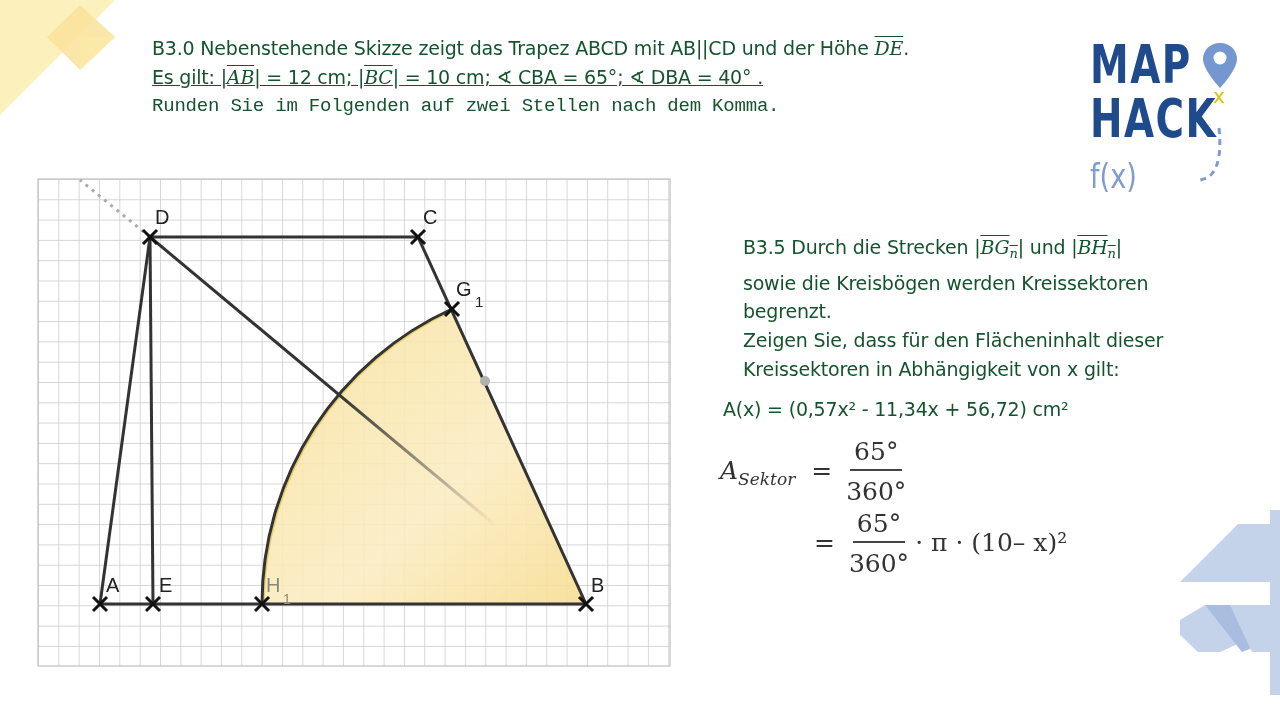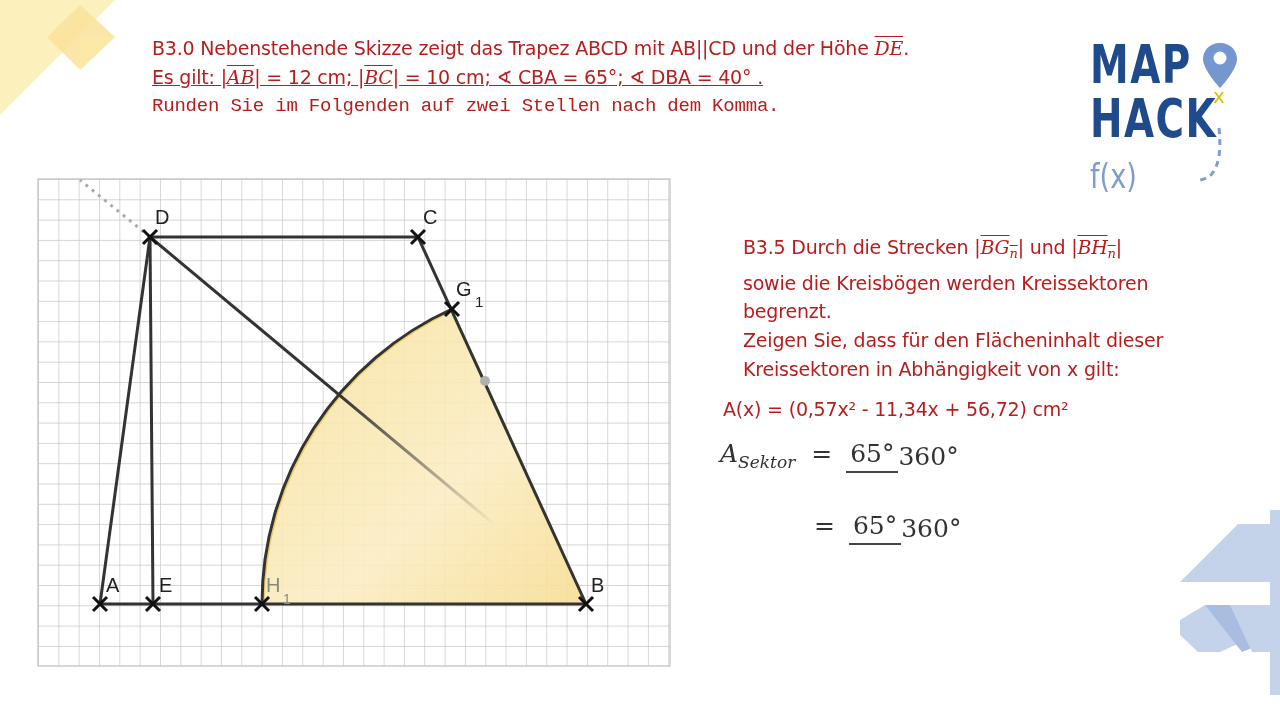--- a/index.html
+++ b/index.html
@@ -1,24 +1,24 @@
 <!DOCTYPE html>
 <html><head>
 <meta charset="utf-8">
 <style>
   html, body { margin:0; padding:0; }
   body { width:1280px; height:720px; position:relative; overflow:hidden; background:#ffffff;
          font-family:"Liberation Sans", sans-serif; color:#1a1a1a; }
   .abs { position:absolute; }
   .deco { position:absolute; left:0; top:0; }
-  .task-text { position:absolute; font-family:"DejaVu Sans", sans-serif; font-size:19px; line-height:26px; color:#b91c1c; white-space:nowrap; letter-spacing:-0.2px; }
+  .task-text { position:absolute; font-family:"DejaVu Sans", sans-serif; font-size:19px; line-height:26px; color:#14532d; white-space:nowrap; letter-spacing:-0.2px; }
   .ov { text-decoration:overline; font-family:"DejaVu Serif", serif; font-style:italic; }
   .sub { font-size:13px; vertical-align:-4px; font-style:italic; font-family:"DejaVu Serif", serif; }
   .math { position:absolute; font-family:"DejaVu Serif", serif; color:#333; font-size:25px;margin-left:24px; }
-  .frac { display:inline-flex; align-items:center; vertical-align:middle; margin:0 6px; }
+  .frac { display:inline-flex; flex-direction:column; align-items:center; vertical-align:middle; margin:0 6px; }
   .frac .num { border-bottom:2px solid #444; padding:0 4px 1px; line-height:32px; }
   .frac .den { line-height:34px; padding-top:4px; }
   .logo-text { position:absolute; font-family:"DejaVu Sans", sans-serif; font-weight:bold; color:#1f4a8c; font-size:54px; line-height:54px; letter-spacing:2px; transform:scaleX(0.72); transform-origin:left top; }
   .fx { position:absolute; font-family:"DejaVu Sans", sans-serif; color:#7f9ccc; font-size:34px; transform:scaleX(0.8); transform-origin:left top; }
   .logo-x { position:absolute; font-family:"DejaVu Sans", sans-serif; color:#e0c000; font-size:20px; }
   .pt-label { font-family:"Liberation Sans", sans-serif; font-size:20px; fill:#222; }
 </style>
 </head>
 <body>
 
@@ -149,14 +149,14 @@
   <span class="frac">
       <span class="num">65°</span>
       <span class="den">360°</span>
     </span>
 </div>
 <div class="math" style="left:790px; top:508px;">
   <span>=</span>
   <span class="frac">
       <span class="num">65°</span>
       <span class="den">360°</span>
-    </span>
+    </span><span>· π · (10– x)²</span>
 </div>
 
 </body></html>

